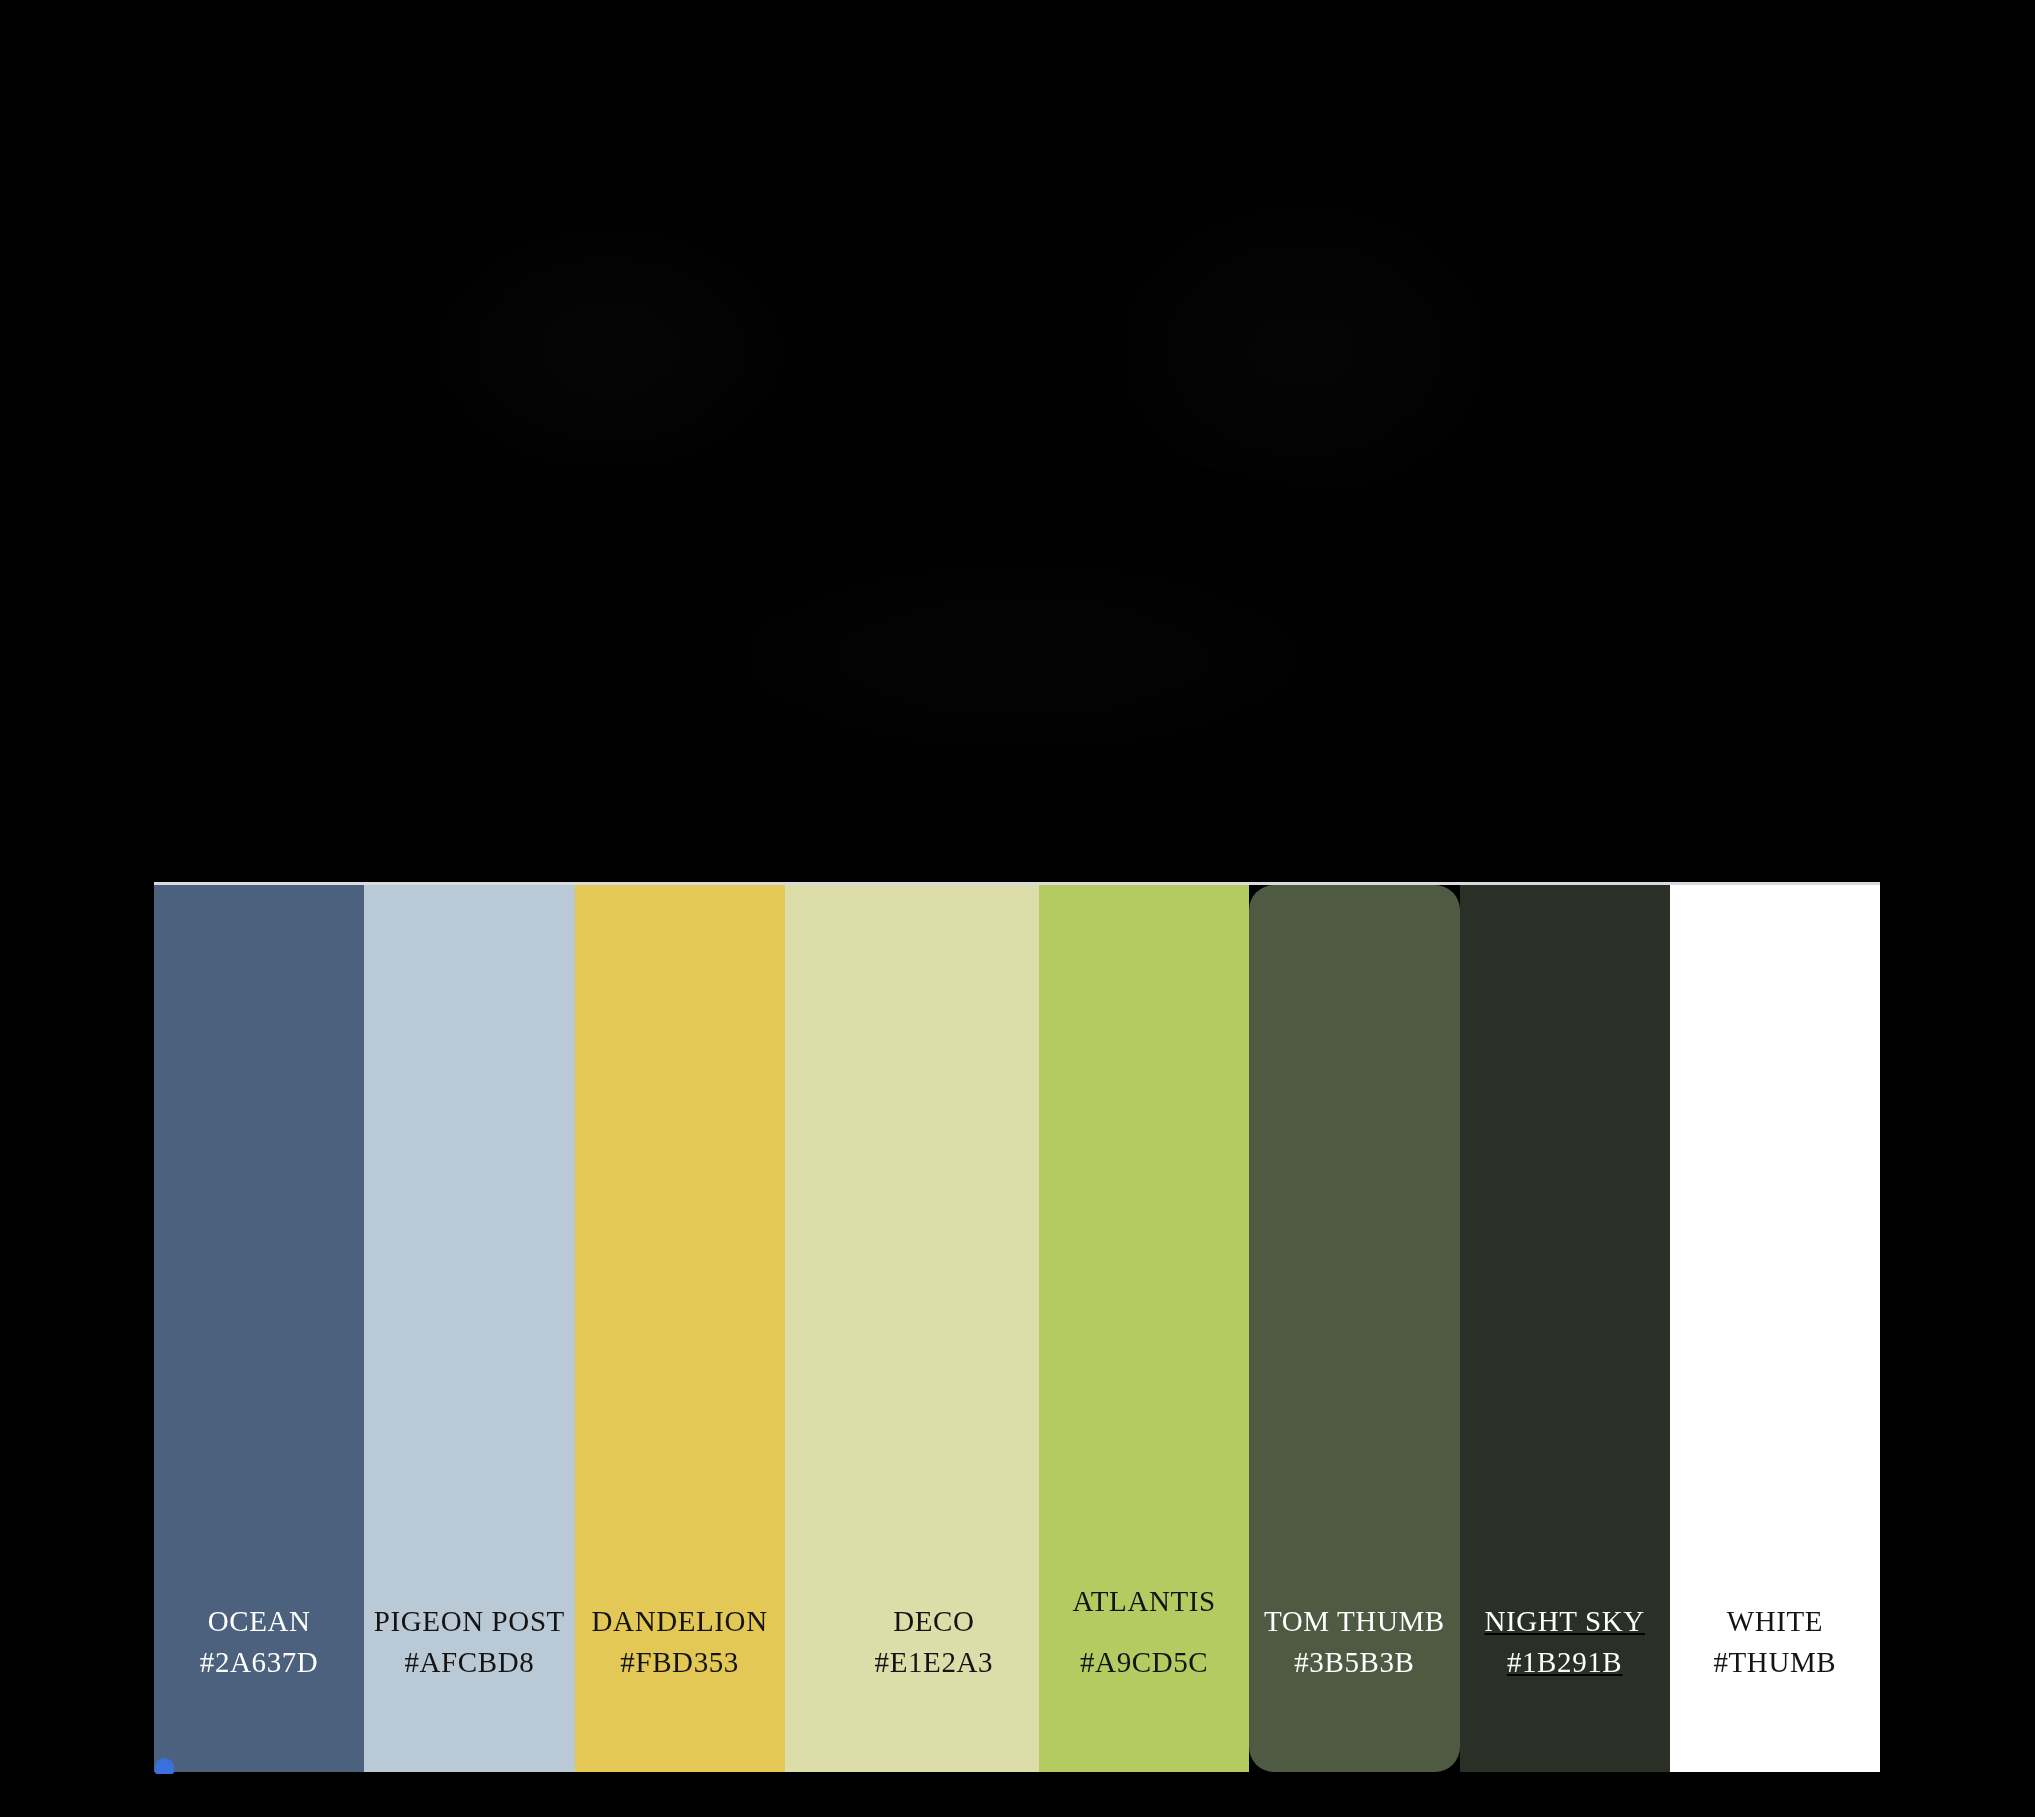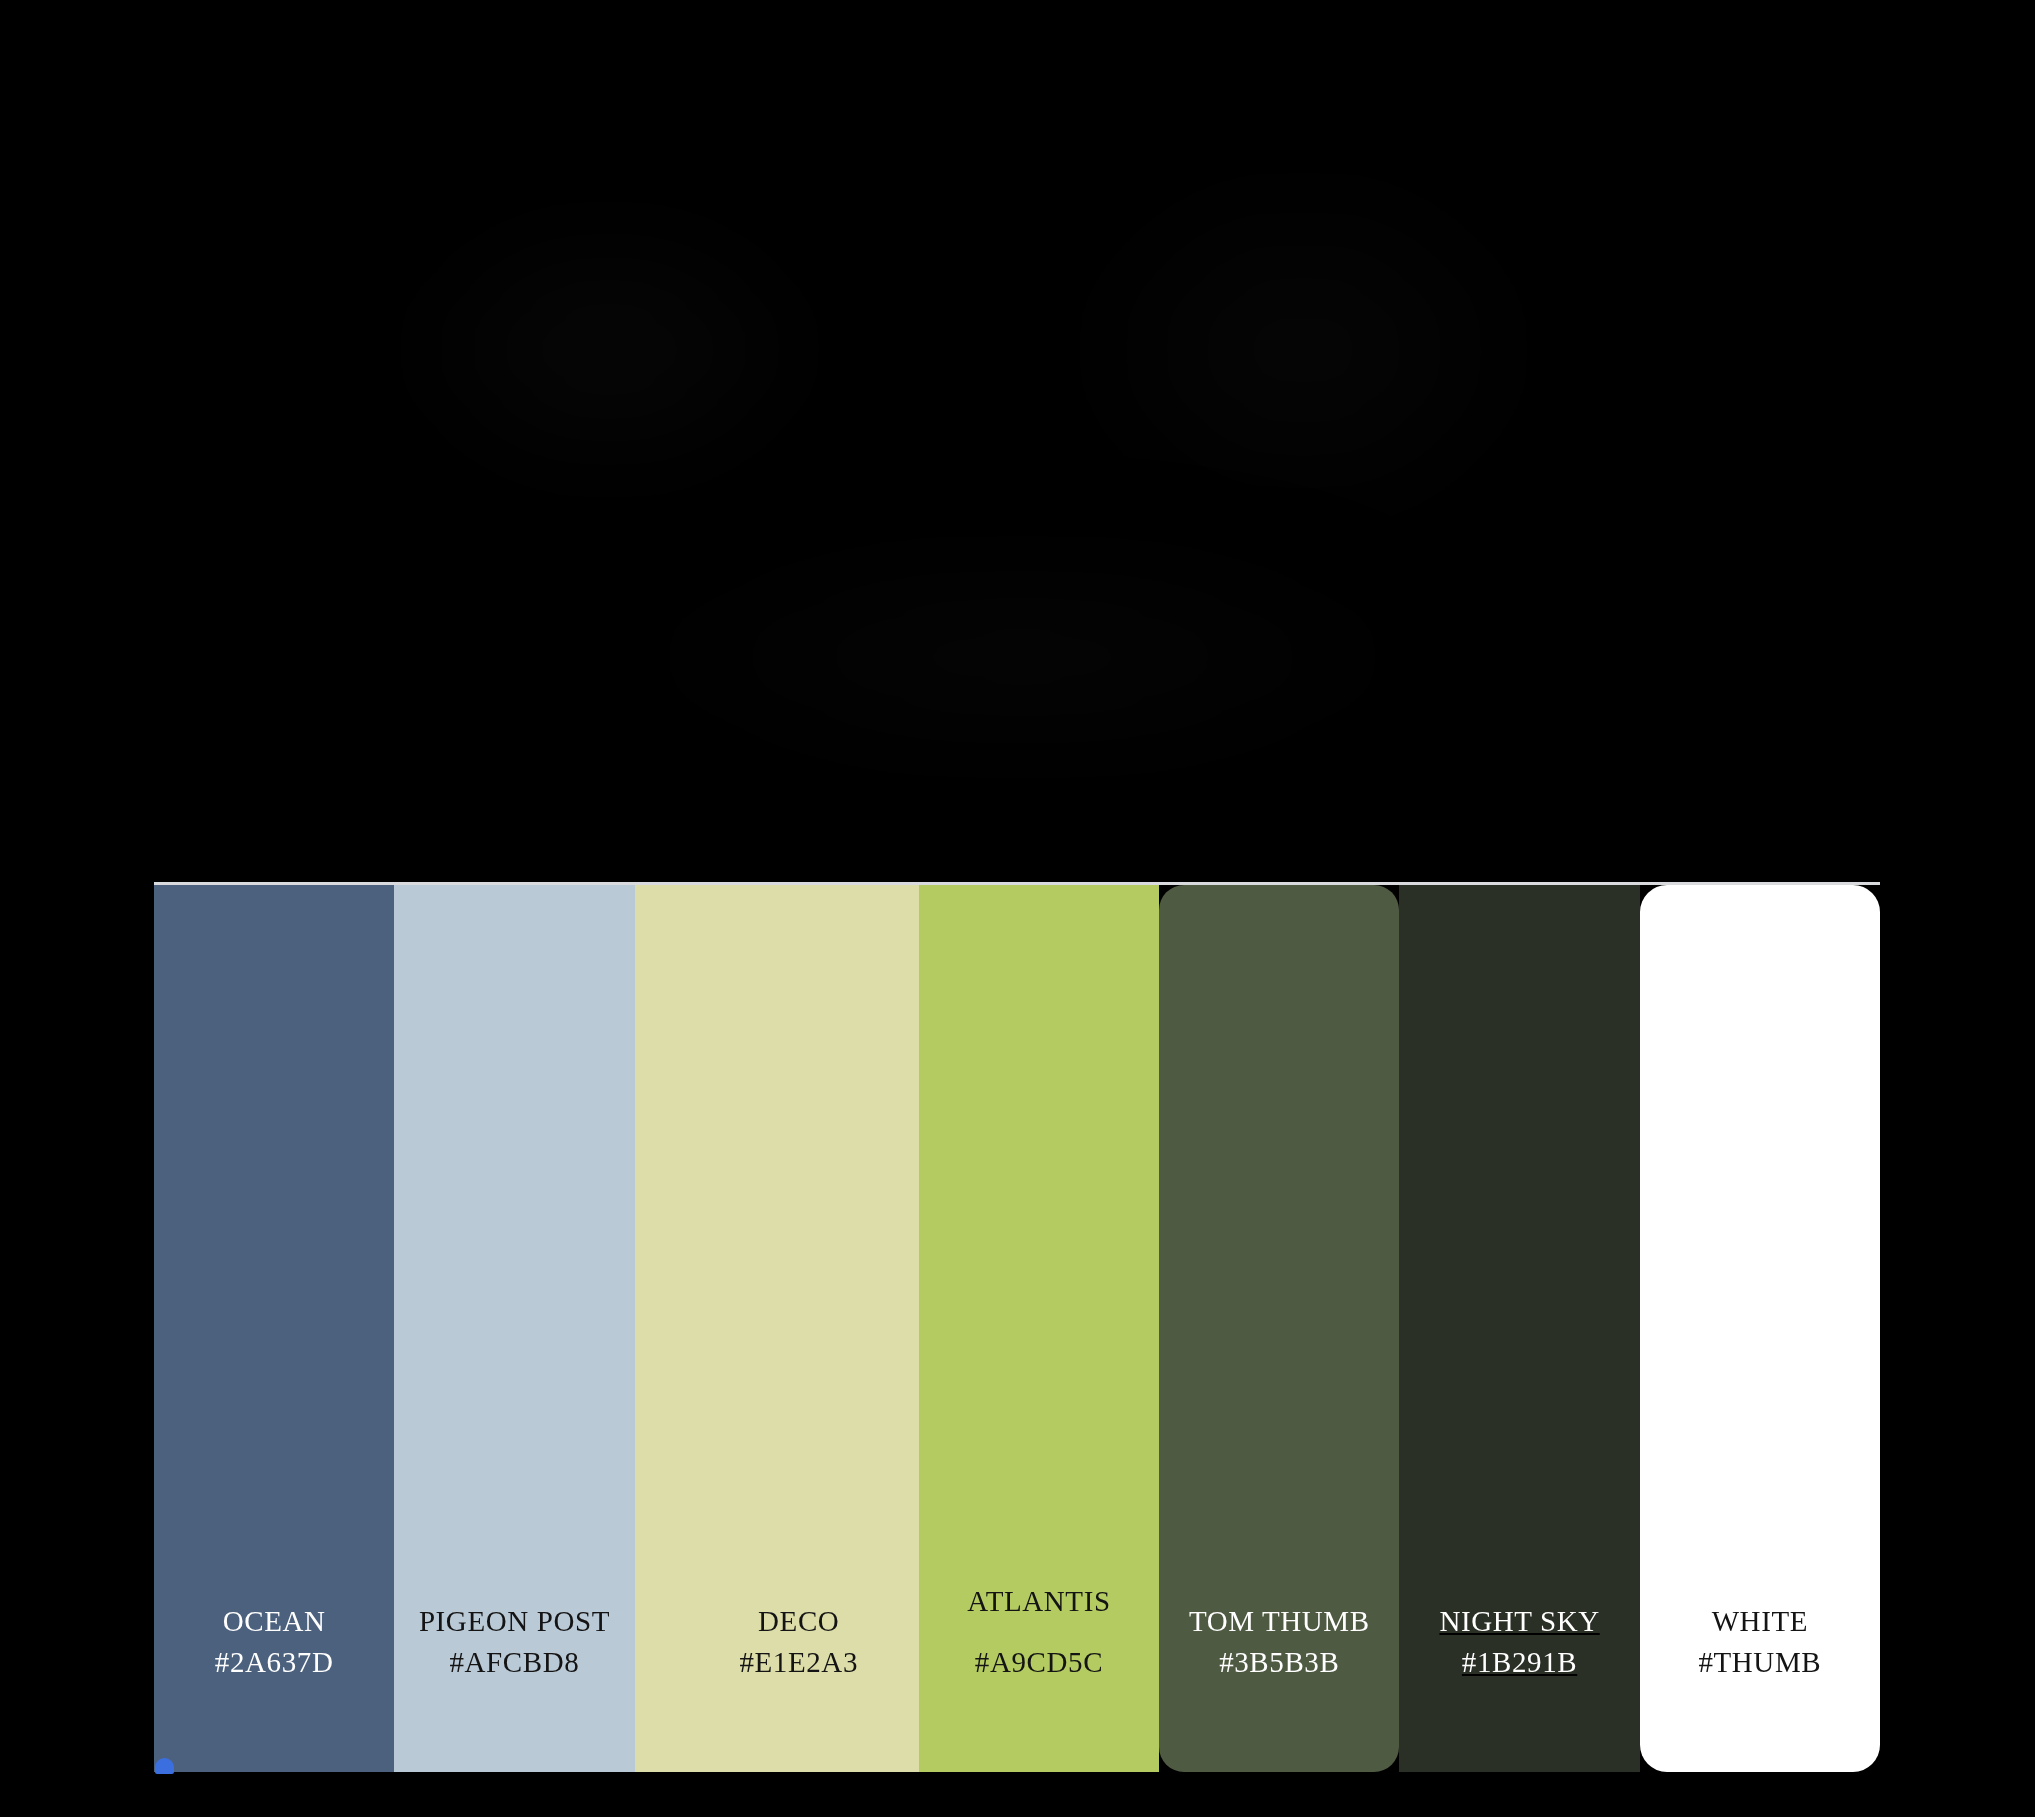--- a/index.html
+++ b/index.html
@@ -120,20 +120,24 @@
   <div class="swatch light-text" style="background-color: rgb(76, 97, 125);">
     <span class="swatch-label-name">OCEAN</span>
     <span class="swatch-label-hex">#2A637D</span>
   </div>
 
   <div class="swatch dark-text" style="background-color: rgb(186, 201, 214);">
     <span class="swatch-label-name">PIGEON POST</span>
     <span class="swatch-label-hex">#AFCBD8</span>
   </div>
 
+  <div class="swatch dark-text" style="background-color: rgb(228, 200, 85);">
+    <span class="swatch-label-name">DANDELION</span>
+    <span class="swatch-label-hex">#FBD353</span>
+  </div>
 
 
   <div class="swatch dark-text" style="background-color: rgb(220, 221, 168); padding-left: 44px;">
     <span class="swatch-label-name">DECO</span>
     <span class="swatch-label-hex">#E1E2A3</span>
   </div>
 
   <div class="swatch dark-text" style="background-color: rgb(180, 203, 98); gap: 20px;">
     <span class="swatch-label-name">ATLANTIS</span>
     <span class="swatch-label-hex">#A9CD5C</span>
@@ -142,21 +146,21 @@
   <div class="swatch light-text" style="background-color: rgb(79, 90, 66); border-radius: 25px;">
     <span class="swatch-label-name">TOM THUMB</span>
     <span class="swatch-label-hex">#3B5B3B</span>
   </div>
 
   <div class="swatch light-text" style="background-color: rgb(43, 48, 38); text-decoration: underline;">
     <span class="swatch-label-name">NIGHT SKY</span>
     <span class="swatch-label-hex">#1B291B</span>
   </div>
 
-  <div class="swatch dark-text" style="background-color: rgb(255, 255, 255); border-radius: 27px;">
+  <div class="swatch dark-text" style="background-color: rgb(255, 255, 255);">
     <span class="swatch-label-name">WHITE</span>
     <span class="swatch-label-hex">#THUMB</span>
   </div>
 
 </div>
 
 <div id="palette-cursor" style="background-color: rgb(59, 111, 224);"></div>
 
 
 </body></html>

